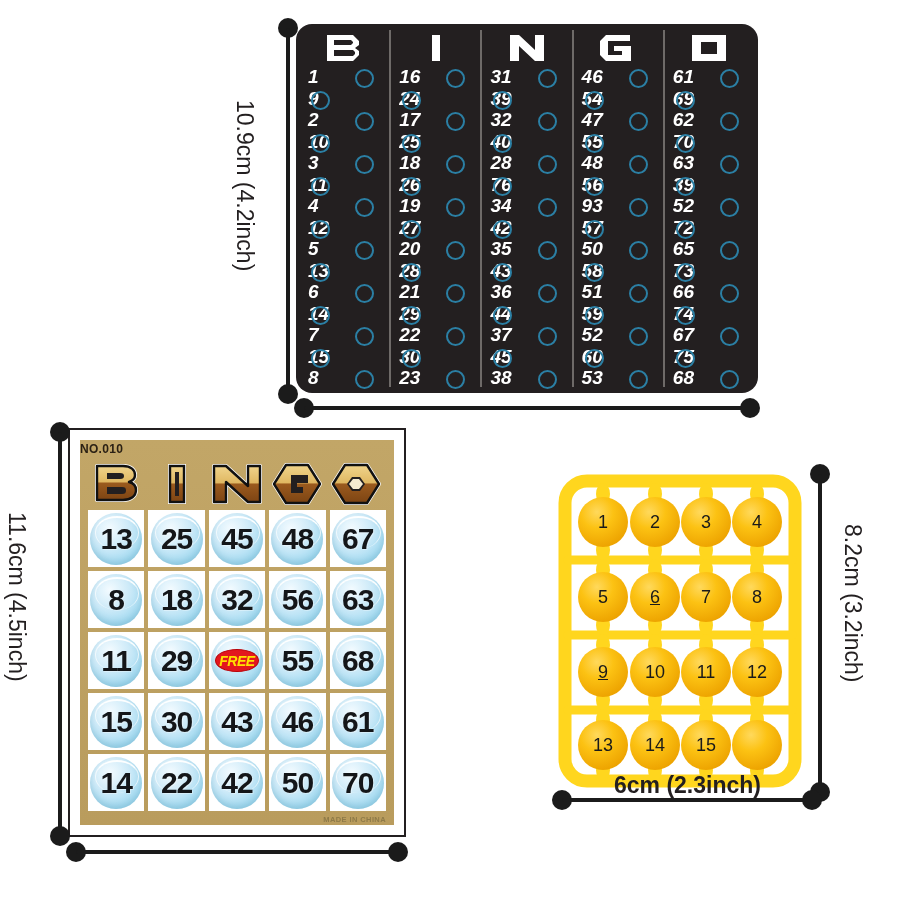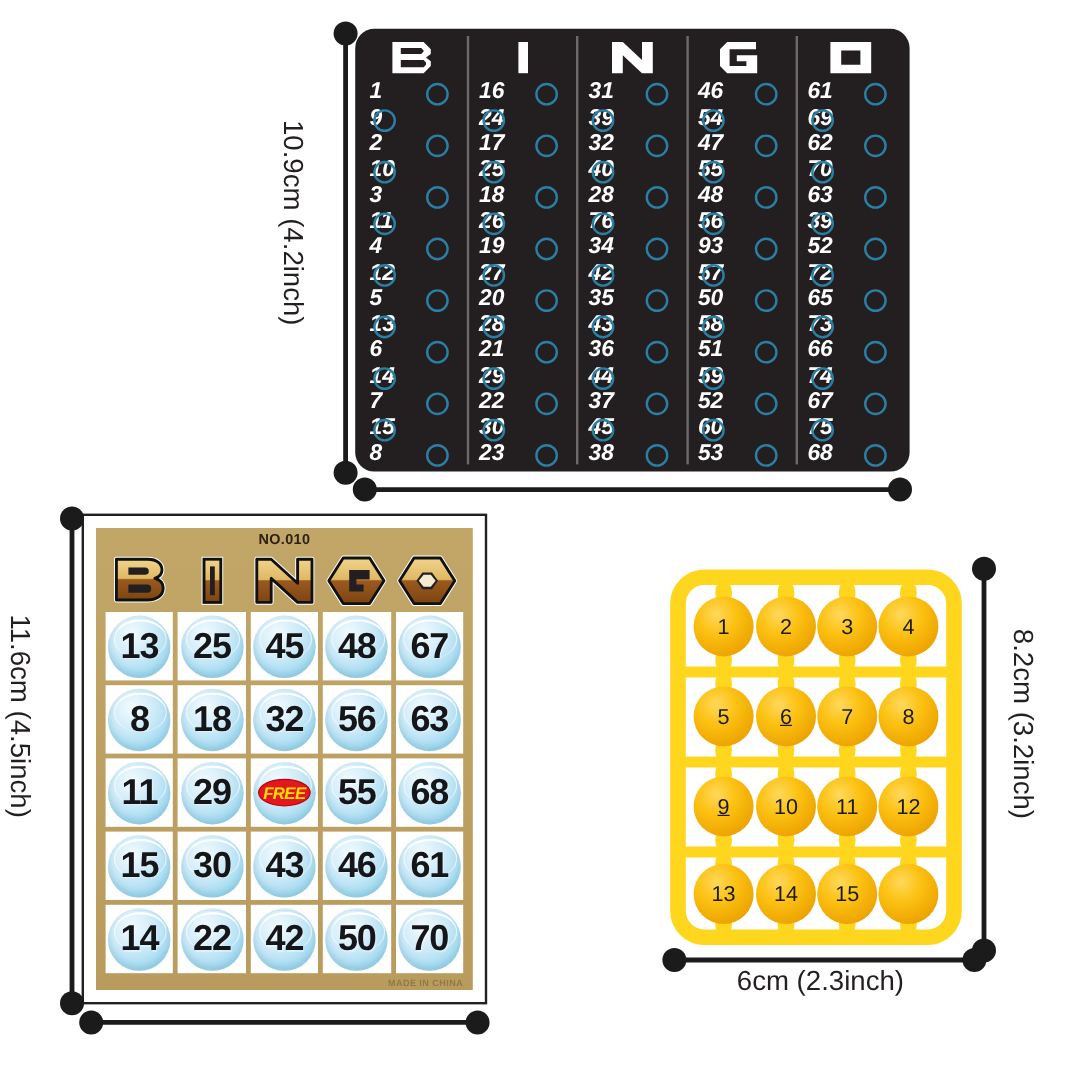--- a/index.html
+++ b/index.html
@@ -74,21 +74,21 @@
     background: #ffffff; border: 2px solid #231f20; padding: 10px;
   }
   #card-inner {
     width: 100%; height: 100%;
     background: #bfa263;
     background: linear-gradient(180deg,#c2a667 0%, #b99c5d 100%);
     padding: 6px 8px 6px 8px; position: relative;
     display: flex; flex-direction: column;
   }
   #card-no {
-    position: absolute; top: 2px; left: 0; right: 0; text-align: center;
+    position: absolute; top: 2px; left: 0; right: 0; text-align: left;
     font-size: 12px; font-weight: bold; color: #2b2114;
     letter-spacing: 0.3px;
   }
   #card-made {
     position: absolute; bottom: 1px; right: 8px;
     font-size: 7.5px; font-weight: bold; color: #8e7a48;
     letter-spacing: 0.4px;
   }
   #card-head {
     display: flex; margin-top: 15px; height: 46px;
@@ -840,15 +840,15 @@
   </div>
 
   <div class="dim-dot" style="left:810px; top:464px;"></div>
   <div class="dim-line-v" style="left:818px; top:474px; height:318px;"></div>
   <div class="dim-dot" style="left:810px; top:782px;"></div>
   <div class="dim-label vert-cw" style="left:866px; top:524px;">8.2cm (3.2inch)</div>
 
   <div class="dim-dot" style="left:552px; top:790px;"></div>
   <div class="dim-line-h" style="left:562px; top:798px; width:248px;"></div>
   <div class="dim-dot" style="left:802px; top:790px;"></div>
-  <div class="dim-label" style="left:614px; top:804px;">6cm (2.3inch)</div>
+  <div class="dim-label" style="left:614px; top:772px;font-weight:bold;">6cm (2.3inch)</div>
 
 </div>
 
 </body></html>

